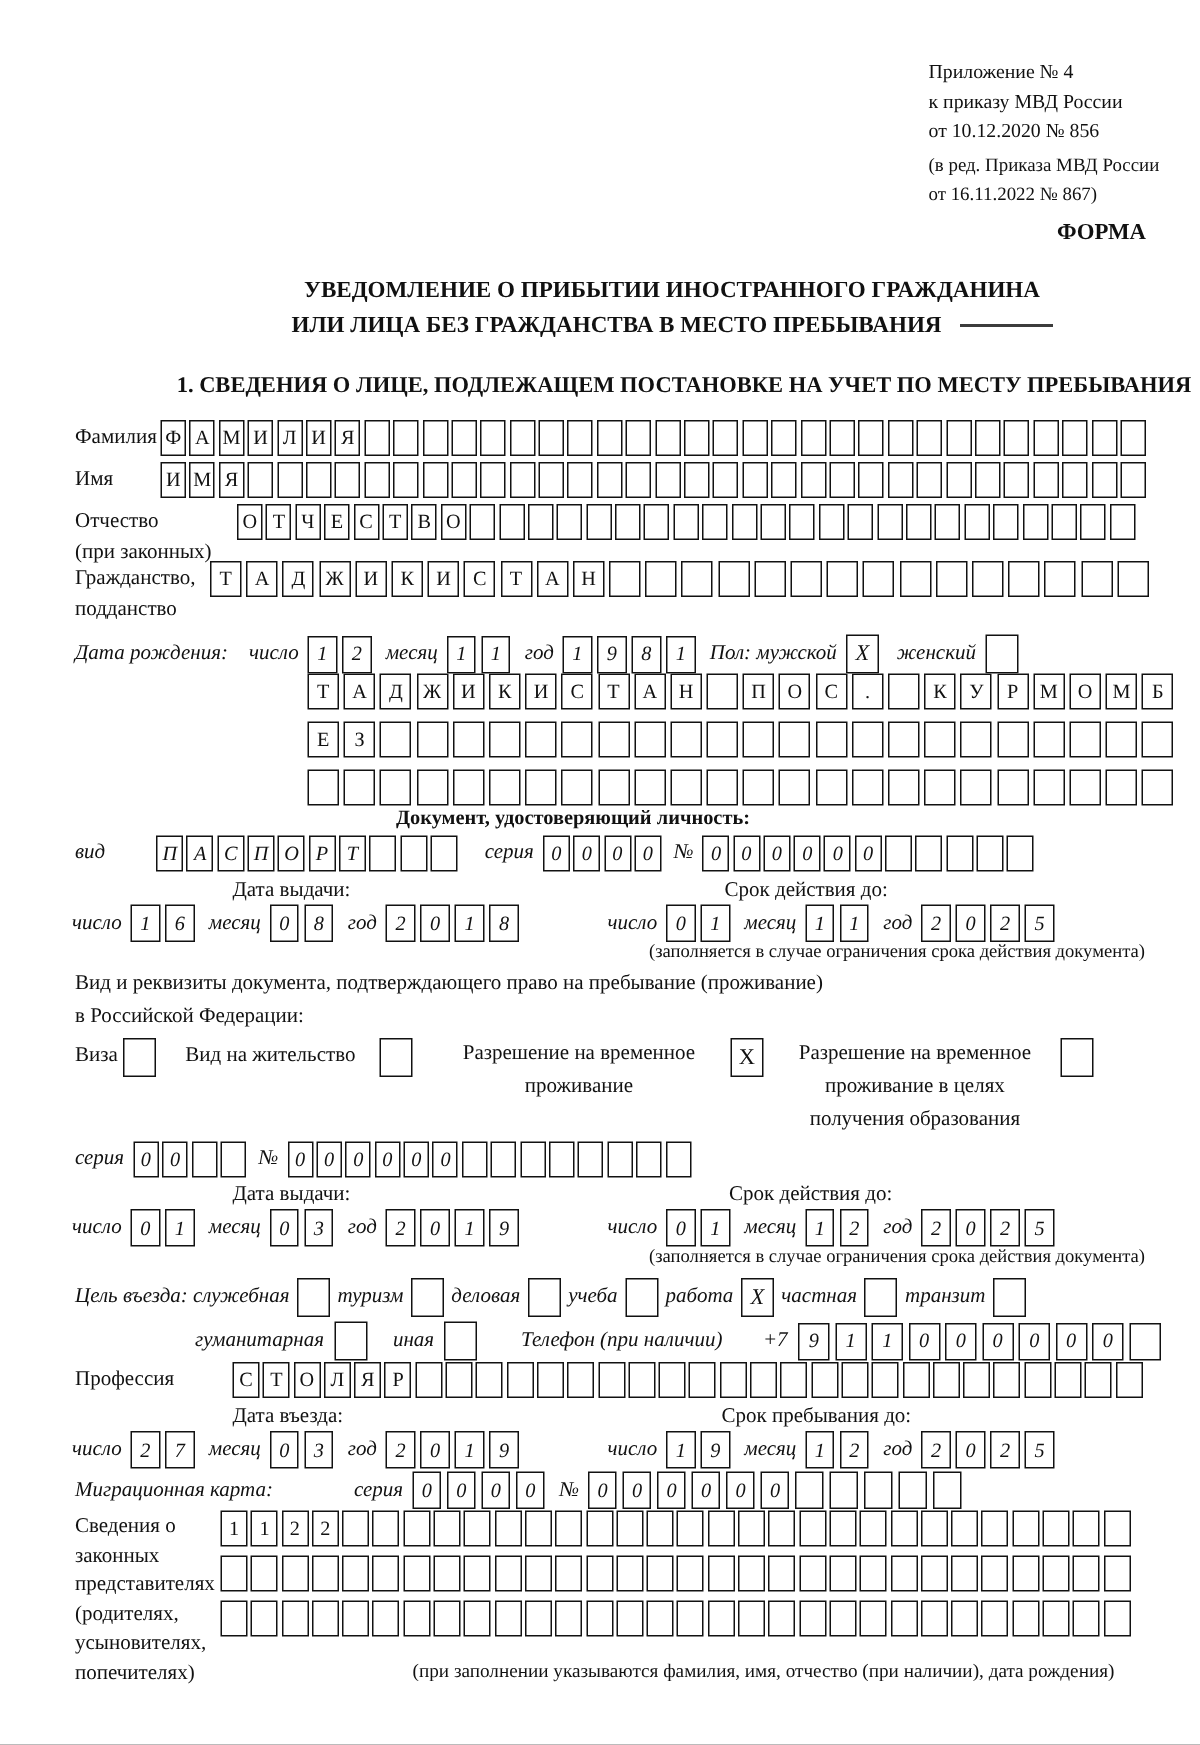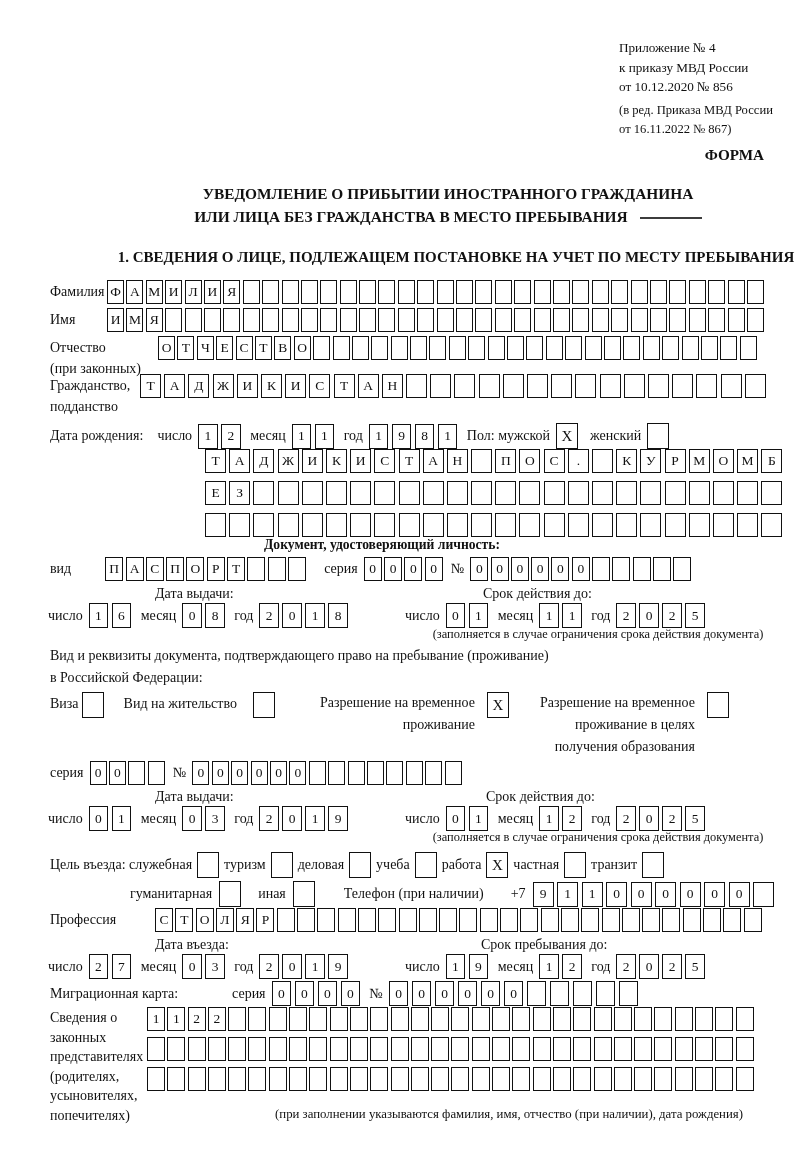--- a/index.html
+++ b/index.html
@@ -26,28 +26,28 @@
   .bxlg .cb{width:21px;margin-right:3.2px;}        
   .bxmd .cb{width:18px;margin-right:2.3px;}        
   .bxdt .cb{width:19.5px;margin-right:3.5px;height:25px;}
   .bxph .cb{width:21px;margin-right:3.5px;height:25px;}
   
   .chk{
     box-sizing:border-box;display:inline-flex;align-items:center;justify-content:center;
     border:1.7px solid #111;width:22px;height:26px;background:#fff;
     font-size:15px;font-weight:normal;flex:0 0 auto;
   }
-  .dgrp{display:flex;align-items:center;gap:6px;}
+  .dgrp{display:flex;align-items:center;gap:6px;font-style:italic;}
   .row{display:flex;align-items:flex-start;}
   .ctr{text-align:center;padding-left:48px;}
   .t-underline{
     display:inline-block;width:62px;border-bottom:2.2px solid #3c3c3c;
     margin-left:12px;transform:translateY(-3px);
   }
-  .multiline{line-height:22px;text-align:right;font-size:14px;}
+  .multiline{line-height:22px;text-align:center;font-size:14px;}
   .note-r{font-size:12.4px;}
 </style>
 </head>
 <body>
 
 <div class="page">
 
   <div class="abs" style="left:619px;top:38px;font-size:13.2px;line-height:19.5px;">
     <div>Приложение № 4</div>
     <div>к приказу МВД России</div>

